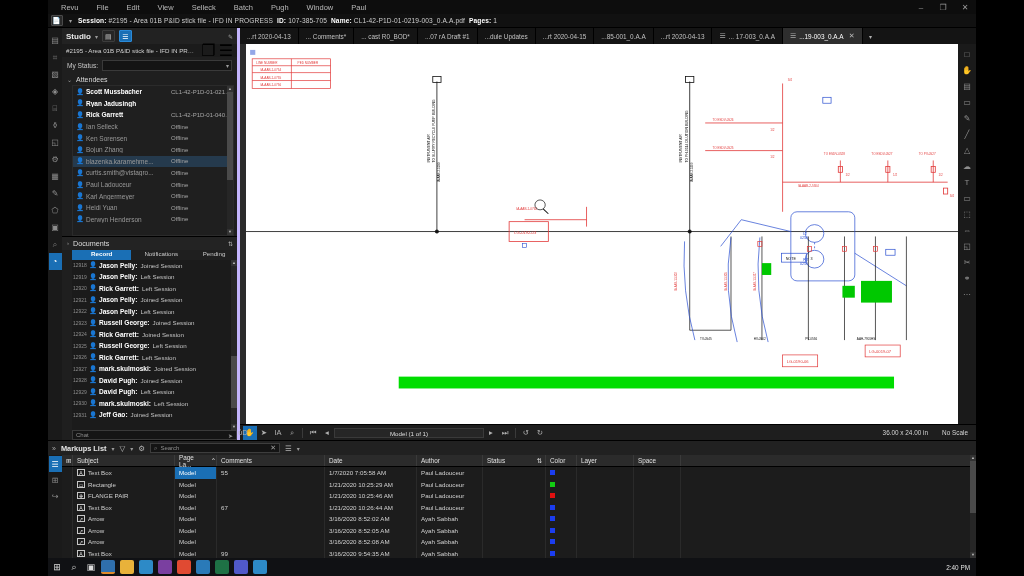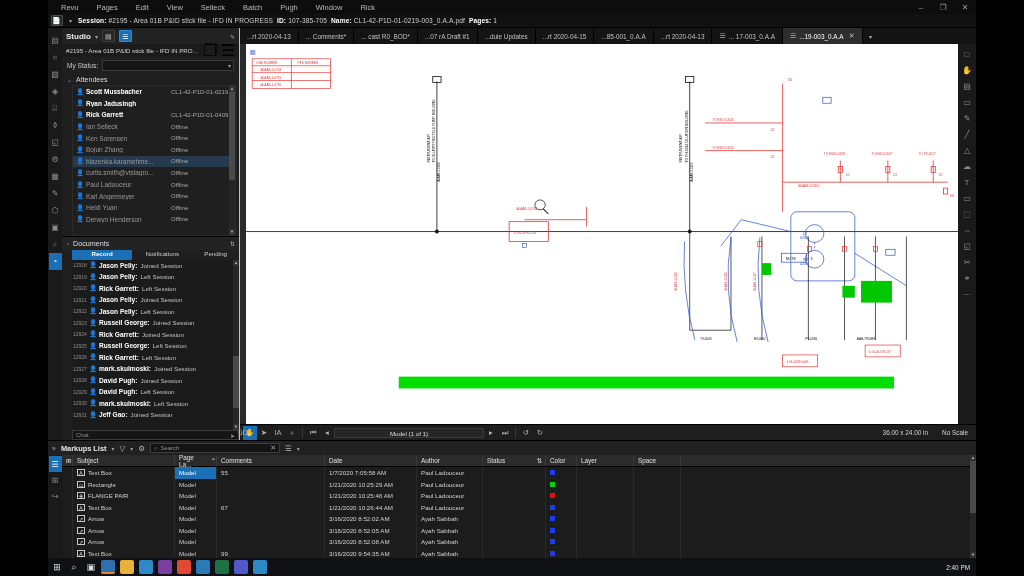--- a/index.html
+++ b/index.html
@@ -30,21 +30,21 @@
 
   
   .rail { width:14px; background:#1a1a1a; flex:0 0 14px; display:flex;
     flex-direction:column; align-items:center; padding-top:4px; }
   .rail .ri { width:13px; height:17px; display:flex; align-items:center;
     justify-content:center; color:#8d8d8d; font-size:8px; }
   .rail .ri.sel { background:#1a6fb5; color:#fff; }
 
   
   .studio { width:178px; flex:0 0 178px; background:#1f1f1f; display:flex;
-    flex-direction:column; border-right:1px solid #c4b5fd; min-height:0; }
+    flex-direction:column; border-right:3px solid #c4b5fd; min-height:0; }
   .studio-hdr { height:16px; display:flex; align-items:center; gap:4px;
     padding:0 4px; background:#222; }
   .studio-hdr .ttl { color:#e8e8e8; font-size:8px; font-weight:bold; }
   .studio-hdr .cv { color:#9a9a9a; font-size:6px; }
   .hbtn { width:13px; height:12px; border:1px solid #3c3c3c; background:#262626;
     color:#b6b6b6; font-size:7px; text-align:center; line-height:11px; border-radius:1px; }
   .hbtn.act { background:#1a6fb5; border-color:#2a8ad8; color:#fff; }
   .sp { margin-left:auto; }
   .studio-sub { height:13px; display:flex; align-items:center; gap:3px;
     padding:0 4px; background:#1b1b1b; }
@@ -181,28 +181,28 @@
   .tbclock { margin-left:auto; padding-right:6px; color:#e2e2e2; font-size:6.4px; }
 </style>
 </head>
 <body>
 
 <div class="app">
 
   <div class="titlebar">
     <div class="menu" id="menu">
         <span>Revu</span>
-        <span>Pages</span>
+        <span>File</span>
         <span>Edit</span>
         <span>View</span>
         <span>Selleck</span>
         <span>Batch</span>
         <span>Pugh</span>
         <span>Window</span>
-        <span>Rick</span>
+        <span>Paul</span>
       </div>
     <div class="wctl">
       <span>–</span>
       <span>❐</span>
       <span>✕</span>
     </div>
   </div>
 
   <div class="sessionbar">
     <div class="sb-icon">📄</div>

